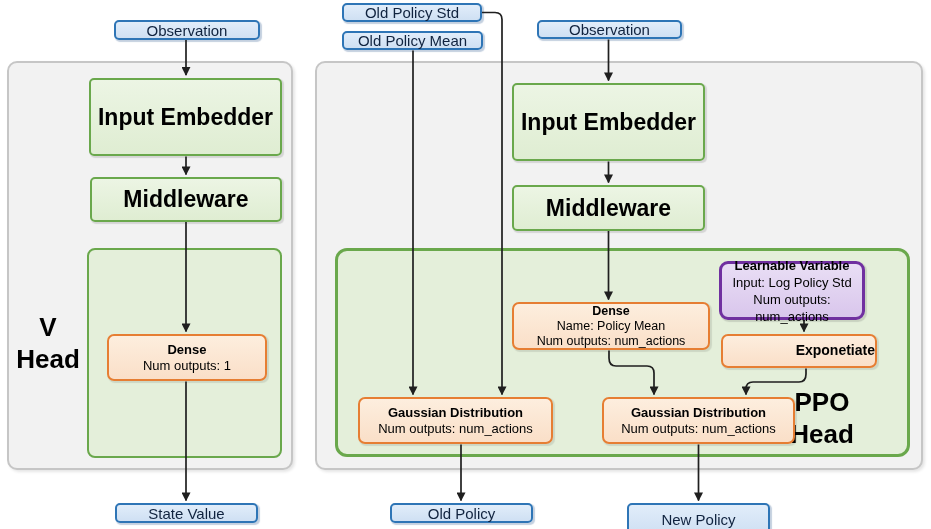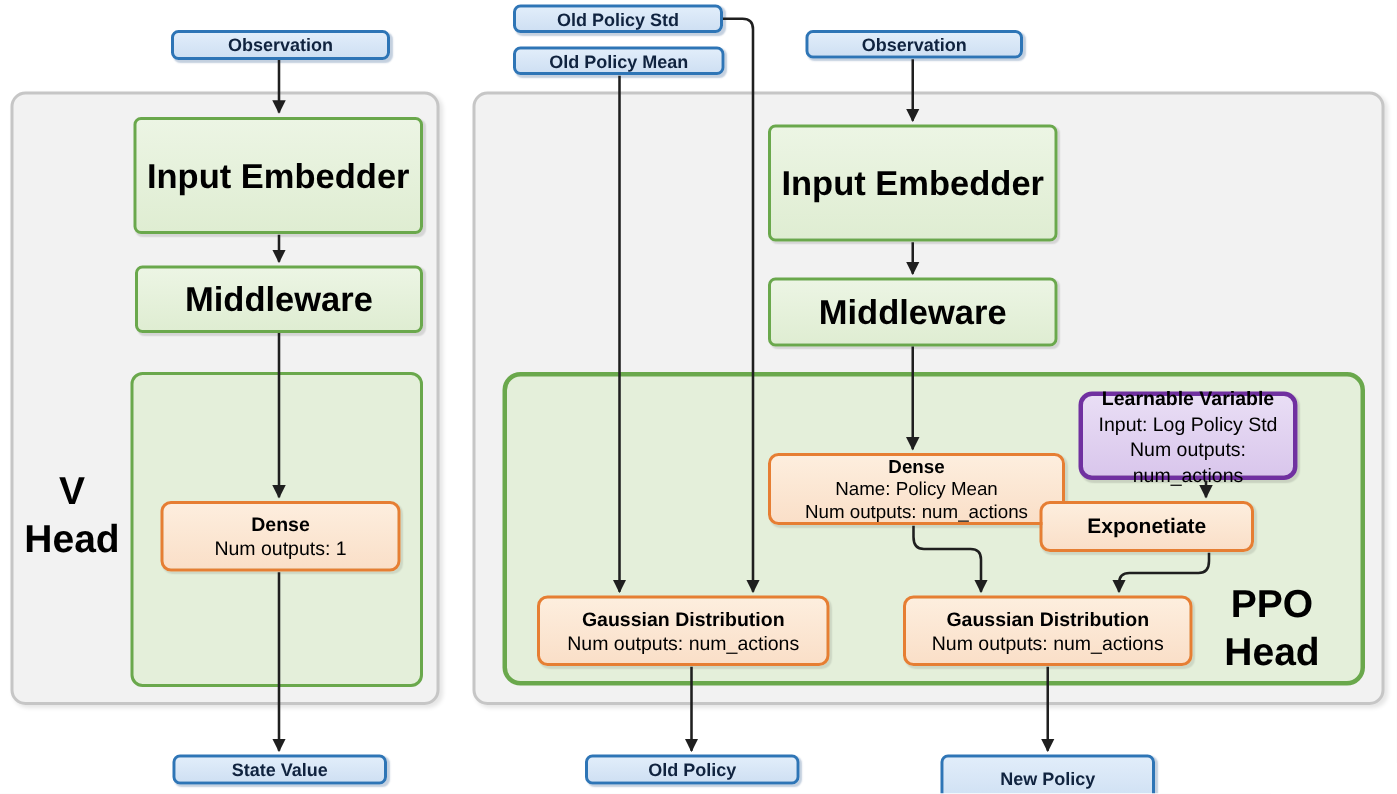--- a/index.html
+++ b/index.html
@@ -42,21 +42,21 @@
     box-shadow: 1.5px 1.5px 1px rgba(0,0,0,0.12);
   }
 
   
   .blue-box {
     position: absolute;
     background: linear-gradient(180deg, #e1edfa 0%, #cfe0f3 100%);
     border: 2.5px solid #2e75b6;
     border-radius: 5px;
     display: flex; align-items: center; justify-content: center;
-    font-weight: bold; font-size: 12px; color: #10233f;
+    font-weight: normal; font-size: 15px; color: #10233f;
     box-shadow: 1.5px 1.5px 1px rgba(60,100,150,0.30);
   }
 
   
   .orange-node {
     position: absolute;
     background: linear-gradient(180deg, #fdeede 0%, #fadfc8 100%);
     border: 2.5px solid #e67e33;
     border-radius: 7px;
     display: flex; flex-direction: column; align-items: center; justify-content: center;
@@ -100,21 +100,21 @@
   <div class="gray-panel" style="left:7px; top:61px; width:286px; height:409px;"></div>
   <div class="gray-panel" style="left:315px; top:61px; width:608px; height:409px;"></div>
 
   <div class="green-panel" style="left:87px; top:248px; width:195px; height:210px; border-width:2.5px; border-radius:8px;"></div>
   <div class="green-panel" style="left:335px; top:248px; width:575px; height:209px;"></div>
 
   <div class="head-label" style="left:8px; top:311px; width:80px;">
     <div>V</div>
     <div>Head</div>
   </div>
-  <div class="head-label" style="left:802px; top:386px; width:92px;">
+  <div class="head-label" style="left:776px; top:386px; width:92px;">
     <div>PPO</div>
     <div>Head</div>
   </div>
 
   <div class="blue-box" style="left:114px; top:20px; width:146px; height:20px;">Observation</div>
   <div class="blue-box" style="left:342px; top:3px; width:140px; height:19px;">Old Policy Std</div>
   <div class="blue-box" style="left:342px; top:31px; width:141px; height:19px;">Old Policy Mean</div>
   <div class="blue-box" style="left:537px; top:20px; width:145px; height:19px;">Observation</div>
   <div class="blue-box" style="left:115px; top:503px; width:143px; height:20px;">State Value</div>
   <div class="blue-box" style="left:390px; top:503px; width:143px; height:20px;">Old Policy</div>
@@ -140,21 +140,21 @@
   <div class="orange-node" style="left:358px; top:397px; width:195px; height:47px;">
     <div class="ttl">Gaussian Distribution</div>
     <div>Num outputs: num_actions</div>
   </div>
 
   <div class="orange-node" style="left:602px; top:397px; width:193px; height:47px;">
     <div class="ttl">Gaussian Distribution</div>
     <div>Num outputs: num_actions</div>
   </div>
 
-  <div class="orange-node" style="left:693px; top:334px; width:143px; height:34px; font-size:14px;">
+  <div class="orange-node" style="left:721px; top:334px; width:156px; height:34px; font-size:14px;align-items:flex-end;">
     <div class="ttl">Exponetiate</div>
   </div>
 
   <div class="purple-node" style="left:719px; top:261px; width:146px; height:59px;">
     <div class="ttl">Learnable Variable</div>
     <div>Input: Log Policy Std</div>
     <div>Num outputs: num_actions</div>
   </div>
 
   <svg class="wires" viewBox="0 0 931 529">

